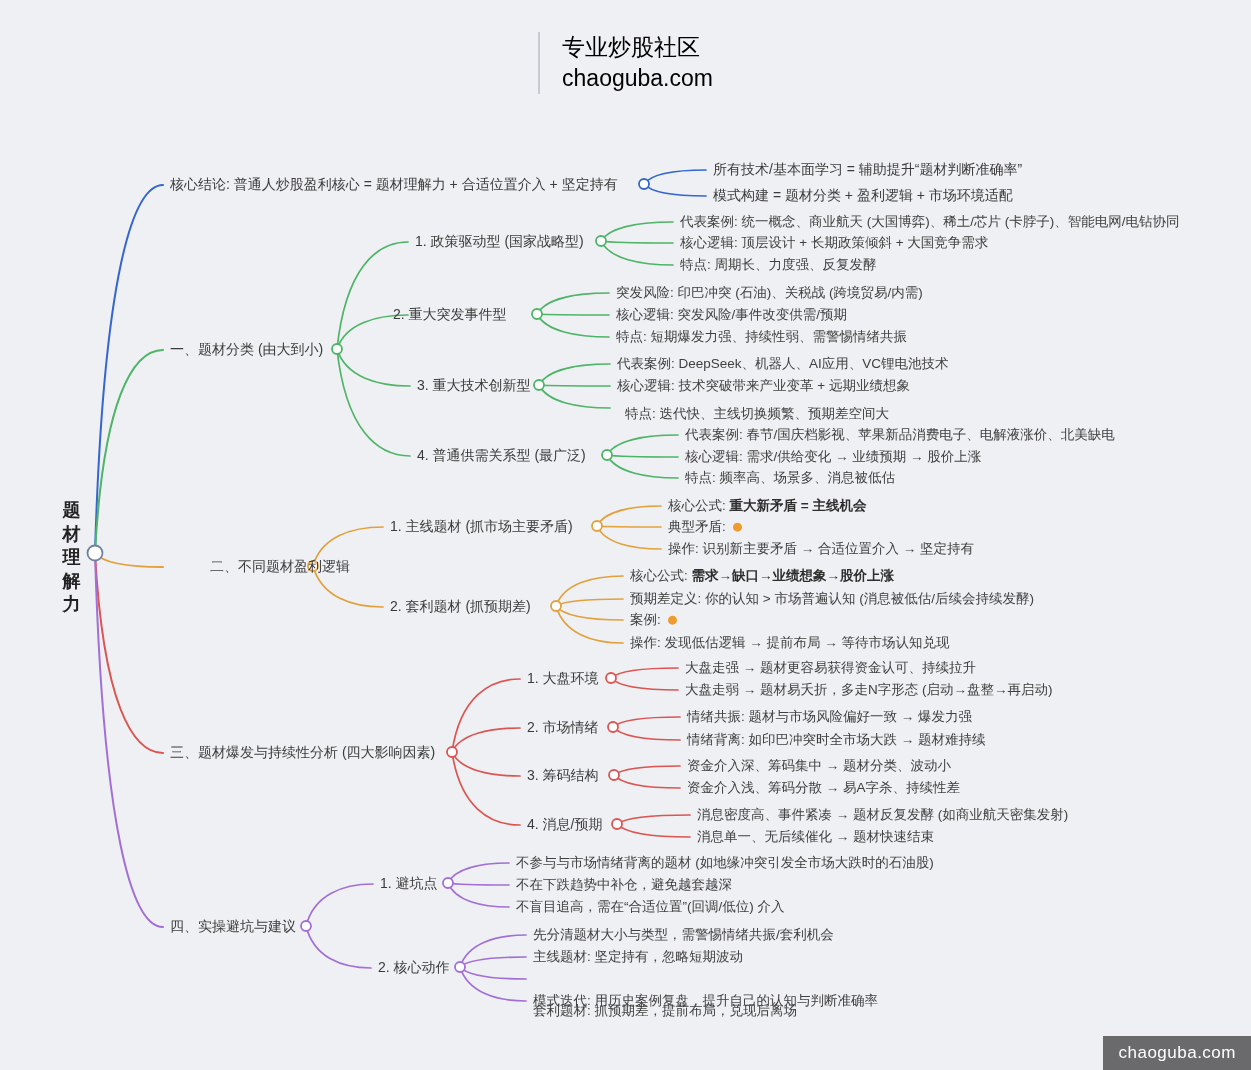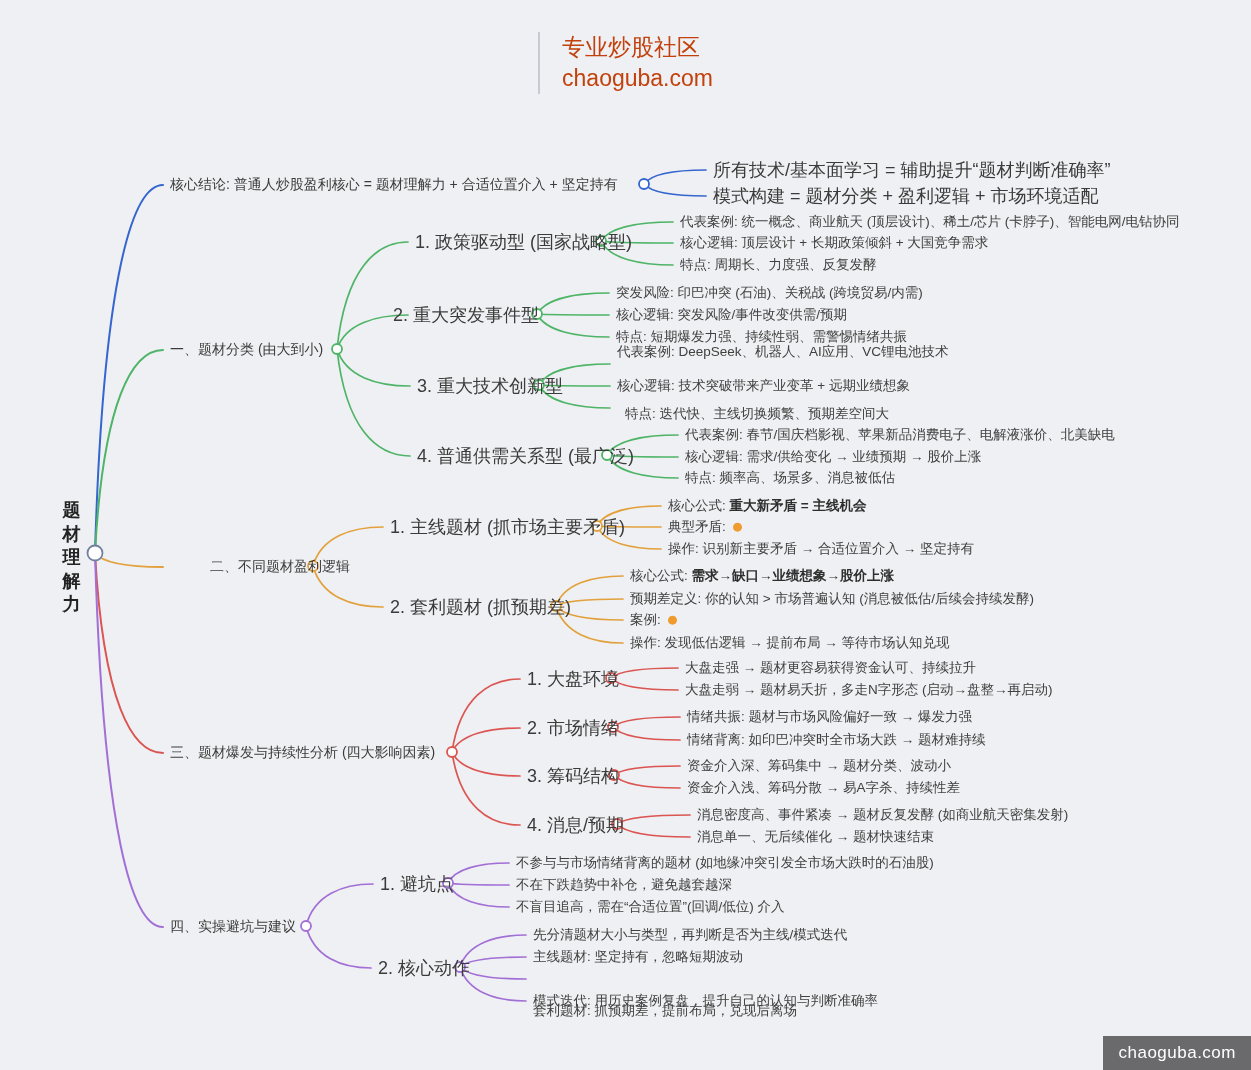--- a/index.html
+++ b/index.html
@@ -3,30 +3,30 @@
 <meta charset="utf-8">
 <style>
   html,body{margin:0;padding:0;}
   body{background:#eff0f3;font-family:"Liberation Sans","DejaVu Sans",sans-serif;}
   .page{position:relative;width:1251px;height:1070px;background:#eff0f3;overflow:hidden;}
 
   
   .header{position:absolute;top:32px;left:0;right:0;display:flex;justify-content:center;align-items:center;gap:22px;}
   .logo{position:relative;font-size:46px;font-weight:800;color:#2b3a66;letter-spacing:3px;line-height:1;}
   .logo .arrow{position:absolute;left:72px;top:-12px;width:78px;height:84px;pointer-events:none;}
-  .tagline-block{border-left:2px solid #c6cad3;padding-left:22px;color:#c2410c;}
+  .tagline-block{border-left:2px solid #c6cad3;padding-left:22px;color:#000000;}
   .tagline{font-size:23px;font-weight:500;line-height:31px;}
   .site{font-size:23px;font-weight:400;line-height:31px;}
 
   
   #mindmap{position:absolute;left:0;top:0;width:1251px;height:1070px;}
   #edges{position:absolute;left:0;top:0;}
   .mm-label{position:absolute;white-space:nowrap;color:#3b3b3b;transform:translateY(-52%);}
   .mm-label.d0{font-size:14px;}
-  .mm-label.d1{font-size:18px;}
+  .mm-label.d1{font-size:14px;}
   .mm-label.d2{font-size:13.5px;color:#404040;}
   .mm-label b{font-weight:700;color:#2e2e2e;}
   .dot{display:inline-block;width:9px;height:9px;border-radius:50%;background:#f09b2f;vertical-align:middle;margin-left:3px;}
   .root-label{position:absolute;left:61px;top:499px;width:21px;font-size:18px;font-weight:700;color:#222;
               line-height:23.5px;word-break:break-all;text-align:center;}
 
   
   .watermark{position:absolute;right:0;bottom:0;background:rgba(24,24,24,0.62);color:#ffffff;
              font-size:17px;padding:7px 15px;letter-spacing:0.5px;}
 </style>
@@ -116,29 +116,29 @@
         <circle cx="460" cy="967" r="5" fill="#ffffff" stroke="#a26fd6" stroke-width="1.8"></circle>
         <circle cx="95" cy="553" r="7.5" fill="#ffffff" stroke="#71809f" stroke-width="1.8"></circle>
       </svg>
     <div id="nodes">
       <div class="root-label">题材理解力</div>
     <div class="mm-label d0" style="left: 170px; top: 185px;"><span>核心结论: 普通人炒股盈利核心 = 题材理解力 + 合适位置介入 + 坚定持有</span></div>
         <div class="mm-label d1" style="left: 713px; top: 170px;"><span>所有技术/基本面学习 = 辅助提升“题材判断准确率”</span></div>
         <div class="mm-label d1" style="left: 713px; top: 196px;"><span>模式构建 = 题材分类 + 盈利逻辑 + 市场环境适配</span></div>
         <div class="mm-label d0" style="left: 170px; top: 350px;"><span>一、题材分类 (由大到小)</span></div>
         <div class="mm-label d1" style="left: 415px; top: 242px;"><span>1. 政策驱动型 (国家战略型)</span></div>
-        <div class="mm-label d2" style="left: 680px; top: 222px;"><span>代表案例: 统一概念、商业航天 (顶层设计)、稀土/芯片 (卡脖子)、智能电网/电钻协同</span></div>
+        <div class="mm-label d2" style="left: 680px; top: 222px;"><span>代表案例: 统一概念、商业航天 (大国博弈)、稀土/芯片 (卡脖子)、智能电网/电钻协同</span></div>
         <div class="mm-label d2" style="left: 680px; top: 243px;"><span>核心逻辑: 顶层设计 + 长期政策倾斜 + 大国竞争需求</span></div>
         <div class="mm-label d2" style="left: 680px; top: 265px;"><span>特点: 周期长、力度强、反复发酵</span></div>
         <div class="mm-label d1" style="left: 393px; top: 315px;"><span>2. 重大突发事件型</span></div>
         <div class="mm-label d2" style="left: 616px; top: 293px;"><span>突发风险: 印巴冲突 (石油)、关税战 (跨境贸易/内需)</span></div>
         <div class="mm-label d2" style="left: 616px; top: 315px;"><span>核心逻辑: 突发风险/事件改变供需/预期</span></div>
         <div class="mm-label d2" style="left: 616px; top: 337px;"><span>特点: 短期爆发力强、持续性弱、需警惕情绪共振</span></div>
         <div class="mm-label d1" style="left: 417px; top: 386px;"><span>3. 重大技术创新型</span></div>
-        <div class="mm-label d2" style="left: 617px; top: 352px;"><span>代表案例: DeepSeek、机器人、AI应用、VC锂电池技术</span></div>
+        <div class="mm-label d2" style="left: 617px; top: 364px;"><span>代表案例: DeepSeek、机器人、AI应用、VC锂电池技术</span></div>
         <div class="mm-label d2" style="left: 617px; top: 386px;"><span>核心逻辑: 技术突破带来产业变革 + 远期业绩想象</span></div>
         <div class="mm-label d2" style="left: 617px; top: 414px; margin-left: 8px;"><span>特点: 迭代快、主线切换频繁、预期差空间大</span></div>
         <div class="mm-label d1" style="left: 417px; top: 456px;"><span>4. 普通供需关系型 (最广泛)</span></div>
         <div class="mm-label d2" style="left: 685px; top: 435px;"><span>代表案例: 春节/国庆档影视、苹果新品消费电子、电解液涨价、北美缺电</span></div>
         <div class="mm-label d2" style="left: 685px; top: 457px;"><span>核心逻辑: 需求/供给变化 → 业绩预期 → 股价上涨</span></div>
         <div class="mm-label d2" style="left: 685px; top: 478px;"><span>特点: 频率高、场景多、消息被低估</span></div>
         <div class="mm-label d0" style="left: 170px; top: 567px; margin-left: 40px;"><span>二、不同题材盈利逻辑</span></div>
         <div class="mm-label d1" style="left: 390px; top: 527px;"><span>1. 主线题材 (抓市场主要矛盾)</span></div>
         <div class="mm-label d2" style="left: 668px; top: 506px;"><span>核心公式: </span><b>重大新矛盾 = 主线机会</b></div>
         <div class="mm-label d2" style="left: 668px; top: 527px;"><span>典型矛盾: </span><span class="dot"></span></div>
@@ -160,21 +160,21 @@
         <div class="mm-label d2" style="left: 687px; top: 788px;"><span>资金介入浅、筹码分散 → 易A字杀、持续性差</span></div>
         <div class="mm-label d1" style="left: 527px; top: 825px;"><span>4. 消息/预期</span></div>
         <div class="mm-label d2" style="left: 697px; top: 815px;"><span>消息密度高、事件紧凑 → 题材反复发酵 (如商业航天密集发射)</span></div>
         <div class="mm-label d2" style="left: 697px; top: 837px;"><span>消息单一、无后续催化 → 题材快速结束</span></div>
         <div class="mm-label d0" style="left: 170px; top: 927px;"><span>四、实操避坑与建议</span></div>
         <div class="mm-label d1" style="left: 380px; top: 884px;"><span>1. 避坑点</span></div>
         <div class="mm-label d2" style="left: 516px; top: 863px;"><span>不参与与市场情绪背离的题材 (如地缘冲突引发全市场大跌时的石油股)</span></div>
         <div class="mm-label d2" style="left: 516px; top: 885px;"><span>不在下跌趋势中补仓，避免越套越深</span></div>
         <div class="mm-label d2" style="left: 516px; top: 907px;"><span>不盲目追高，需在“合适位置”(回调/低位) 介入</span></div>
         <div class="mm-label d1" style="left: 378px; top: 968px;"><span>2. 核心动作</span></div>
-        <div class="mm-label d2" style="left: 533px; top: 935px;"><span>先分清题材大小与类型，再判断是否为主线/模式迭代</span></div>
+        <div class="mm-label d2" style="left: 533px; top: 935px;"><span>先分清题材大小与类型，需警惕情绪共振/套利机会</span></div>
         <div class="mm-label d2" style="left: 533px; top: 957px;"><span>主线题材: 坚定持有，忽略短期波动</span></div>
         <div class="mm-label d2" style="left: 533px; top: 1011px;"><span>套利题材: 抓预期差，提前布局，兑现后离场</span></div>
         <div class="mm-label d2" style="left: 533px; top: 1001px;"><span>模式迭代: 用历史案例复盘，提升自己的认知与判断准确率</span></div>
       </div>
   </div>
 
   <div class="watermark">
     <span>chaoguba.com</span>
   </div>
 

